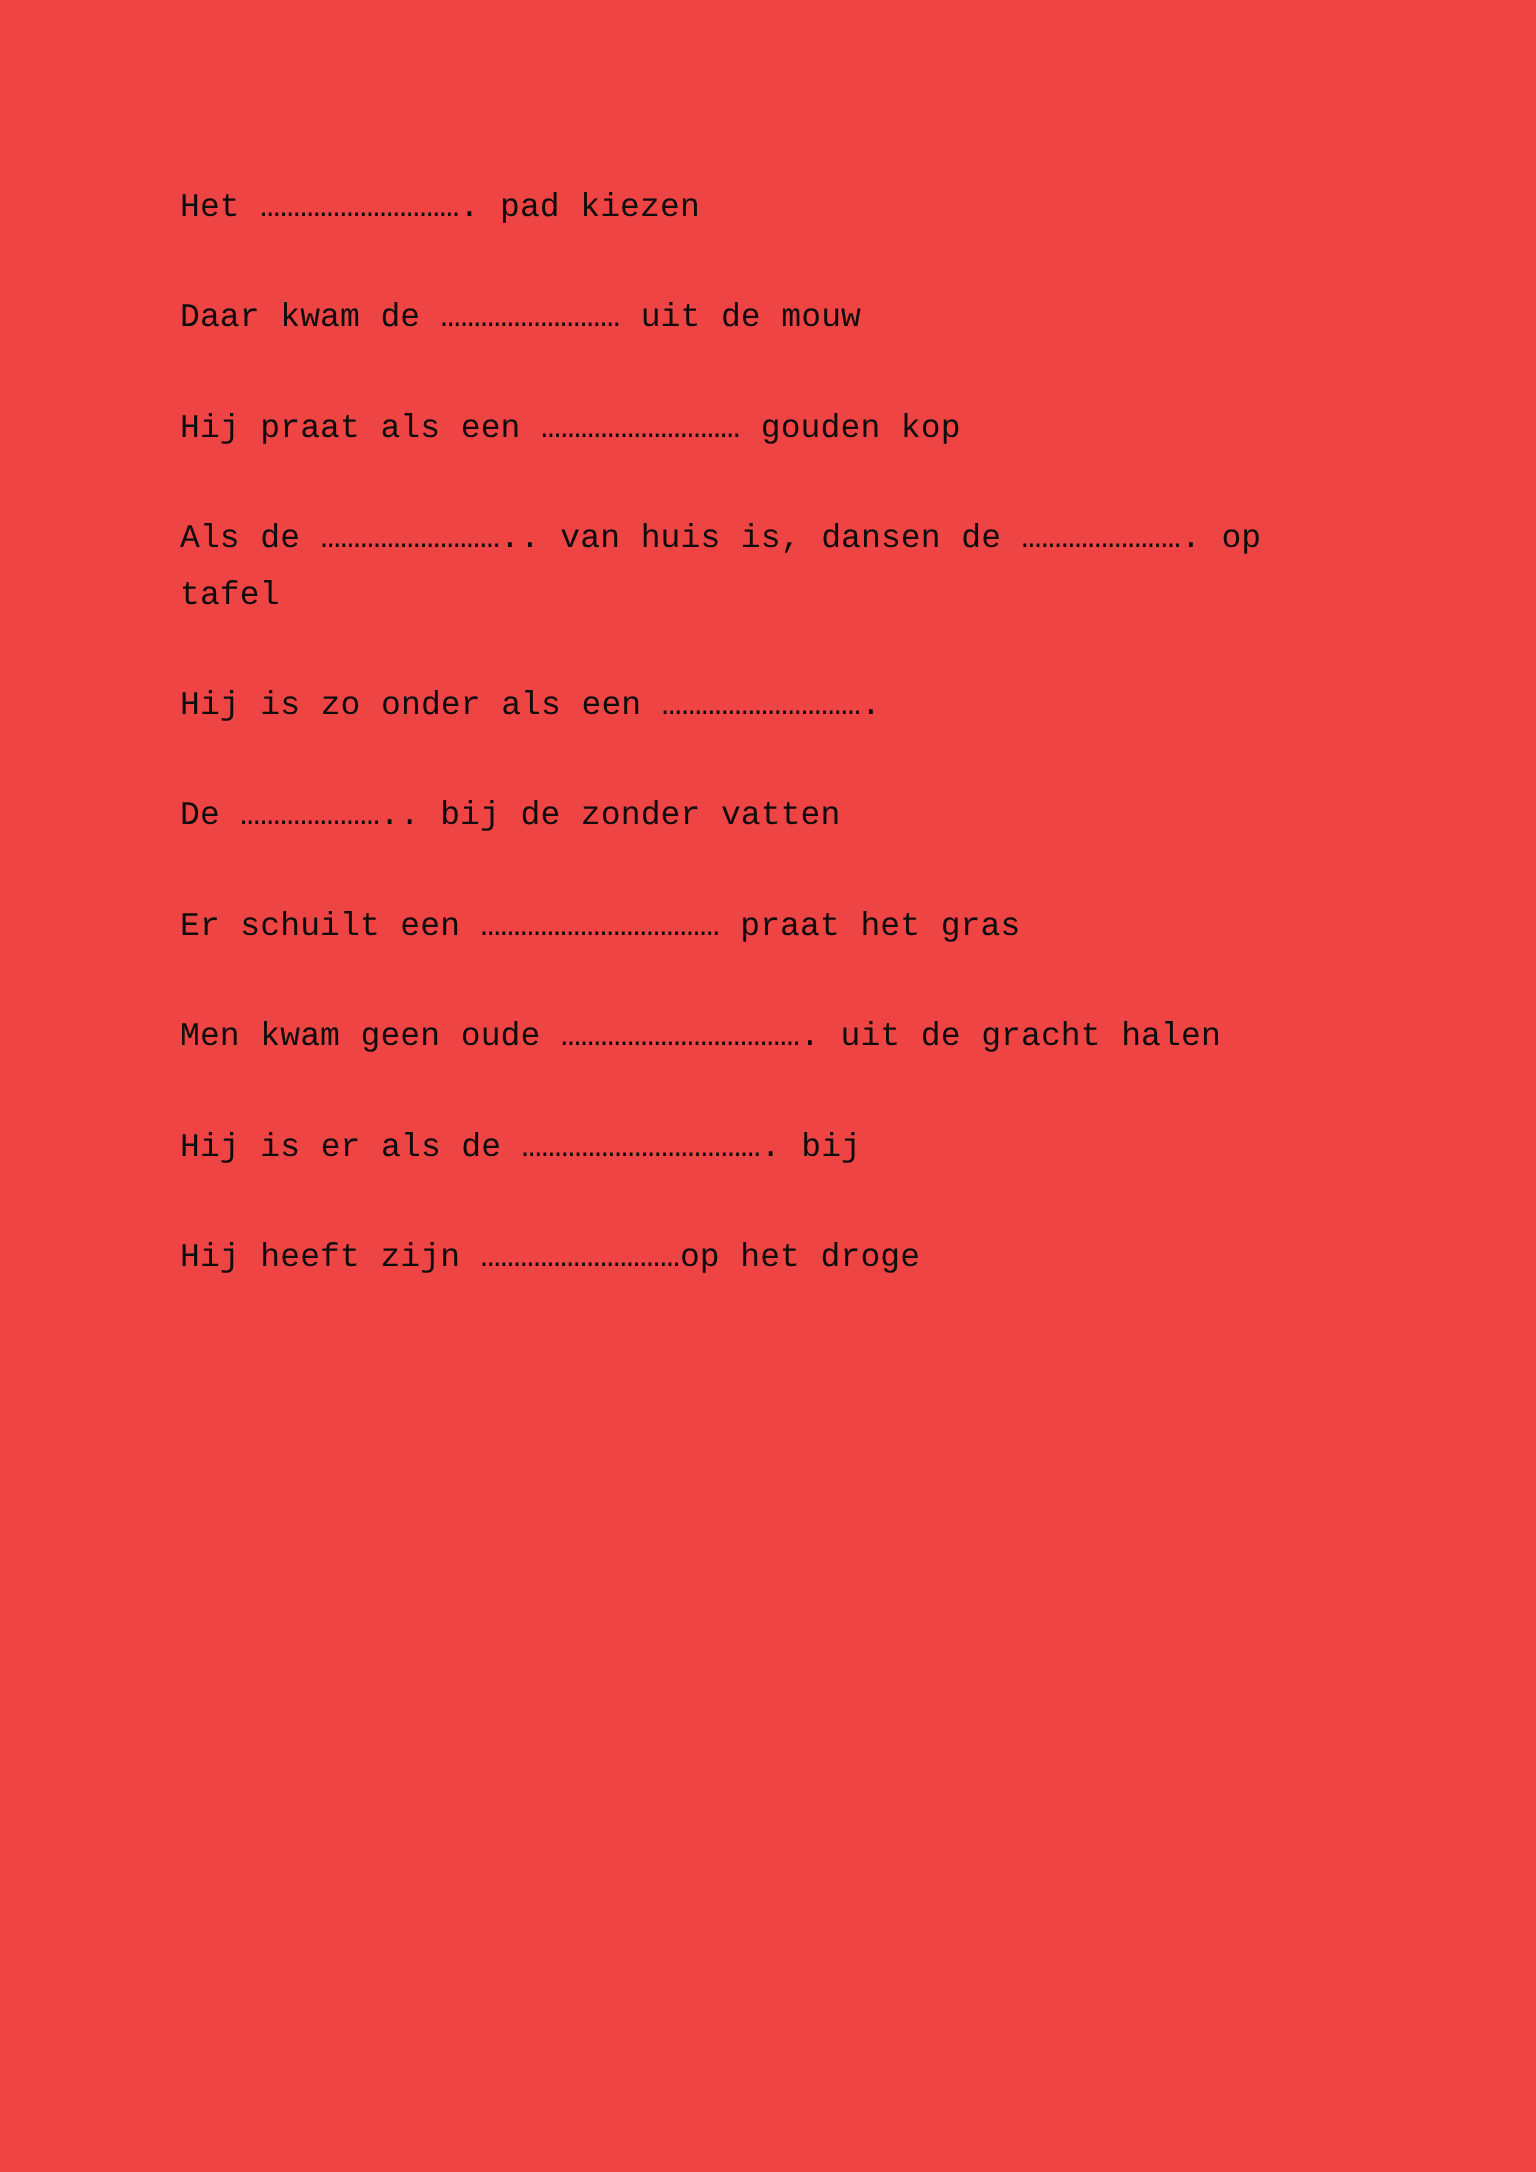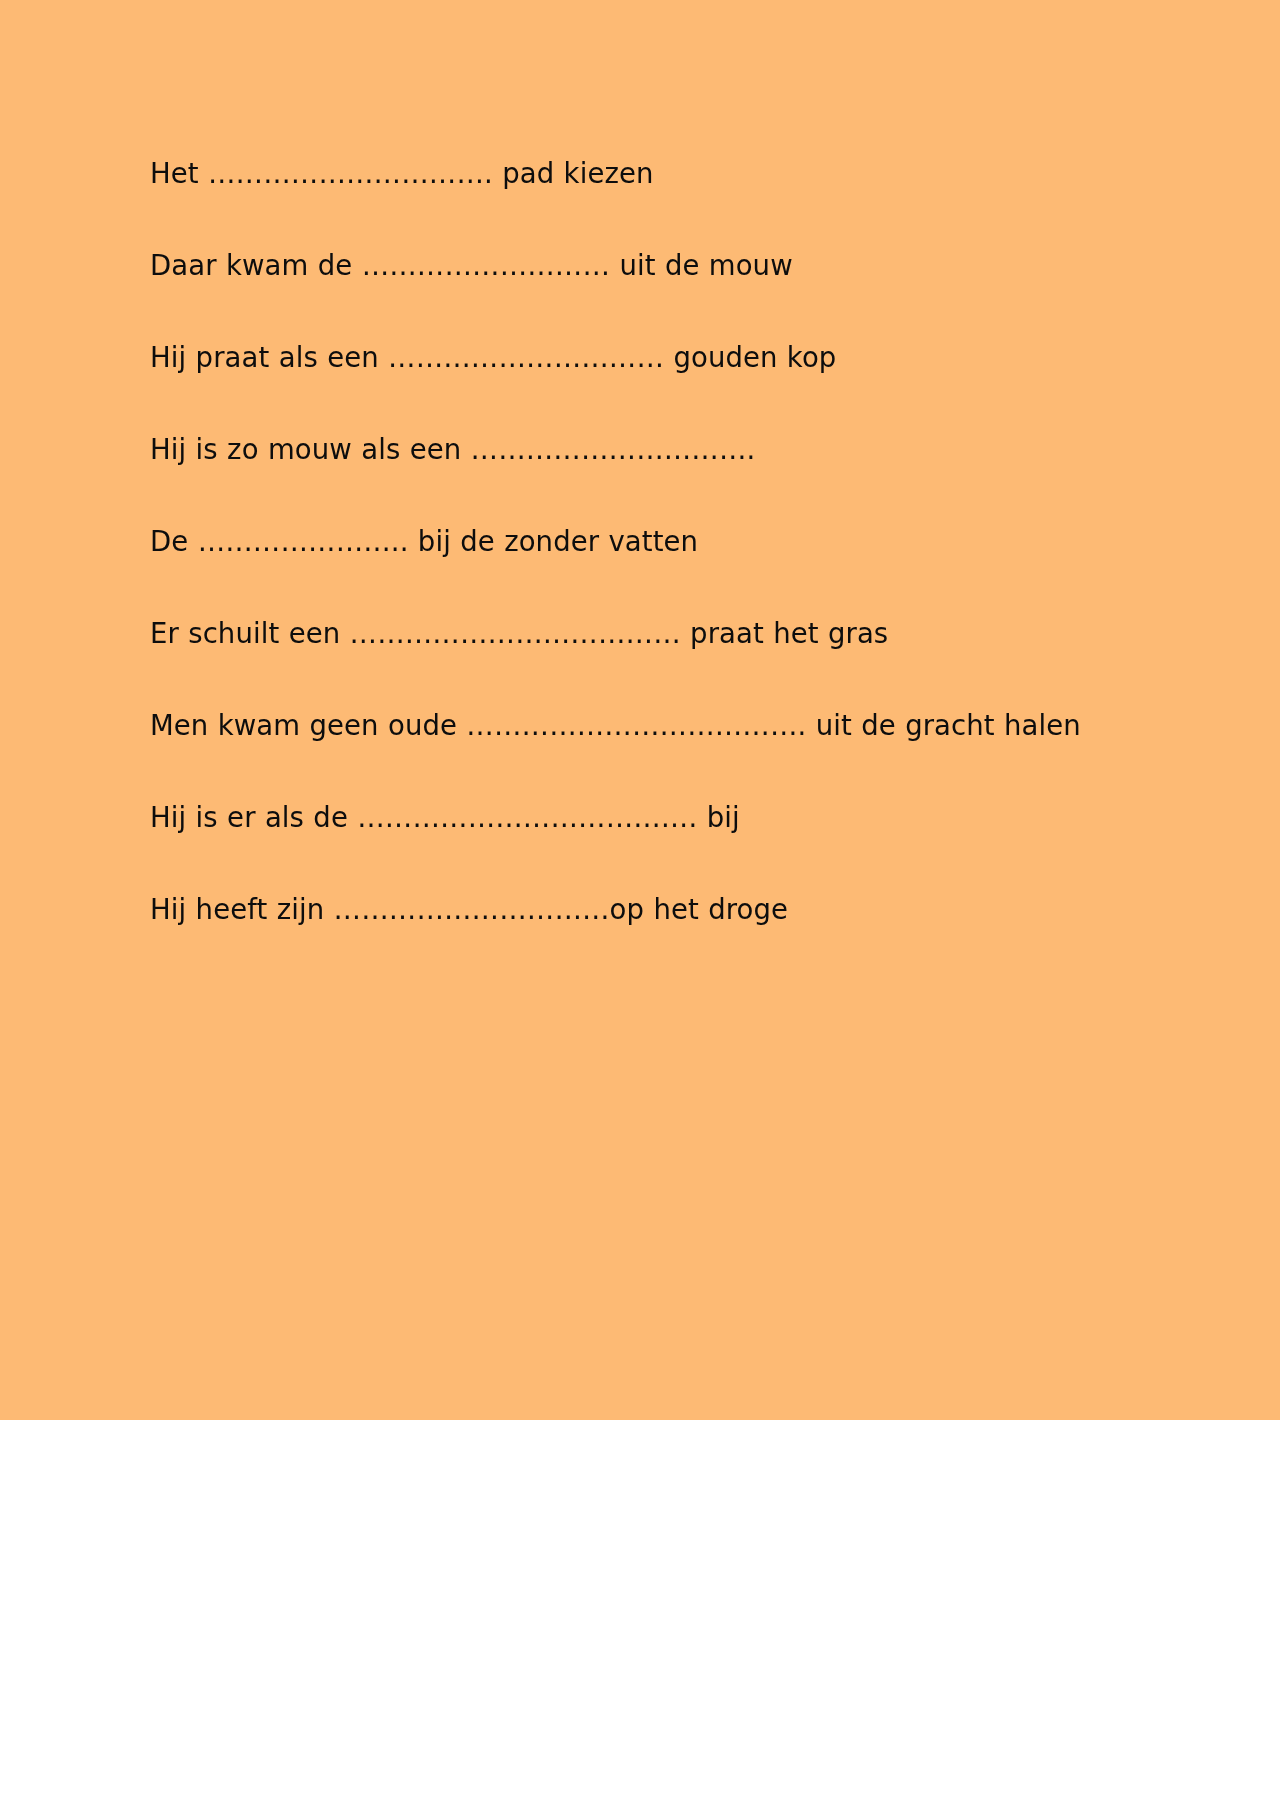--- a/index.html
+++ b/index.html
@@ -7,25 +7,26 @@
     margin: 0;
     padding: 0;
     background: #ffffff;
   }
   body {
     font-family: "DejaVu Sans", "Liberation Sans", sans-serif;
   }
   .page {
     position: relative;
     width: 1280px;
-    height: 1420px;
+    height: 1810px;
     margin: 0 auto;
-    background: #fdba74;
+    background: #ef4444;
     box-sizing: border-box;
     overflow: hidden;
+    font-family: Liberation Mono, monospace;
   }
   .content {
     position: absolute;
     left: 150px;
     top: 150px;
     width: 960px;
   }
   .line {
     font-size: 27.5px;
     line-height: 47px;
@@ -41,21 +42,22 @@
 </style>
 </head>
 <body>
 
 <div class="page">
   <div class="content">
 
     <p class="line">Het …………………………. pad kiezen</p>
     <p class="line">Daar kwam de ……………………… uit de mouw</p>
     <p class="line">Hij praat als een ………………………… gouden kop</p>
-    <p class="line">Hij is zo mouw als een ………………………….</p>
+    <p class="line">Als de ………………………..  van huis is, dansen de ……………………. op tafel</p>
+    <p class="line">Hij is zo onder als een ………………………….</p>
     <p class="line">De ………………….. bij de zonder vatten</p>
     <p class="line">Er schuilt een ……………………………… praat het gras</p>
     <p class="line">Men kwam geen oude ……………………………….  uit de gracht halen</p>
     <p class="line">Hij is er als de ………………………………. bij</p>
     <p class="line">Hij heeft zijn …………………………op het droge</p>
 
   </div>
 </div>
 
 </body></html>

